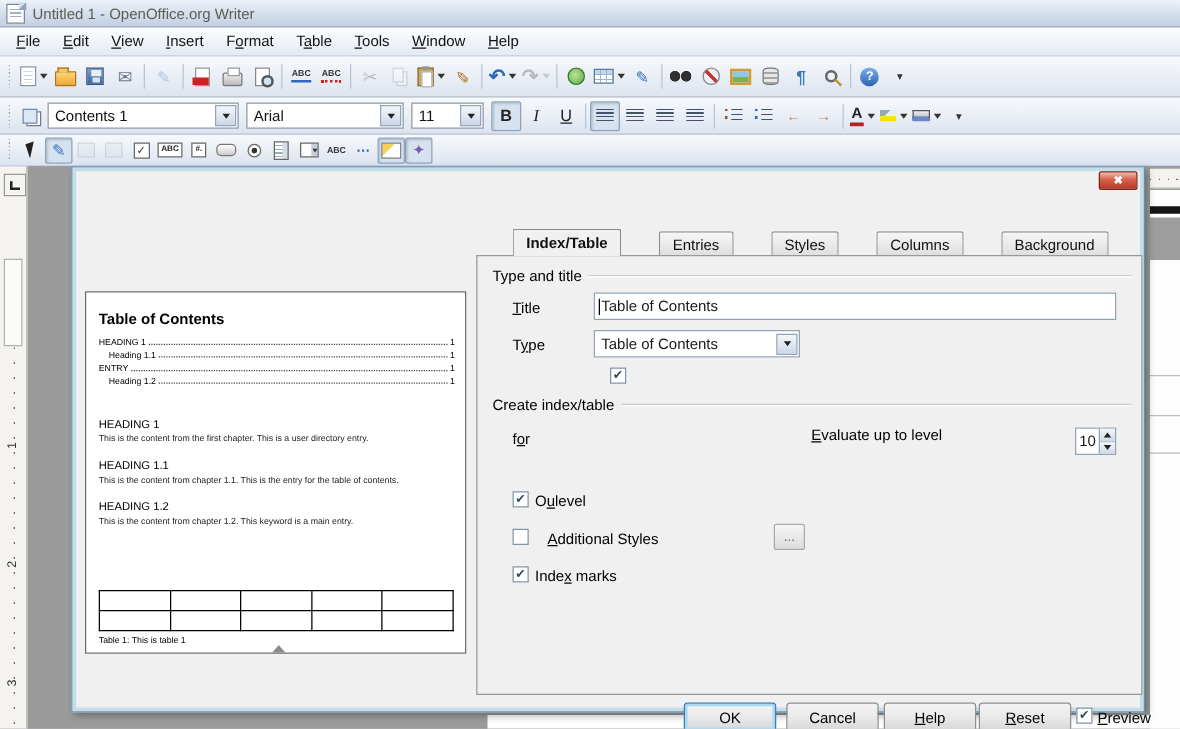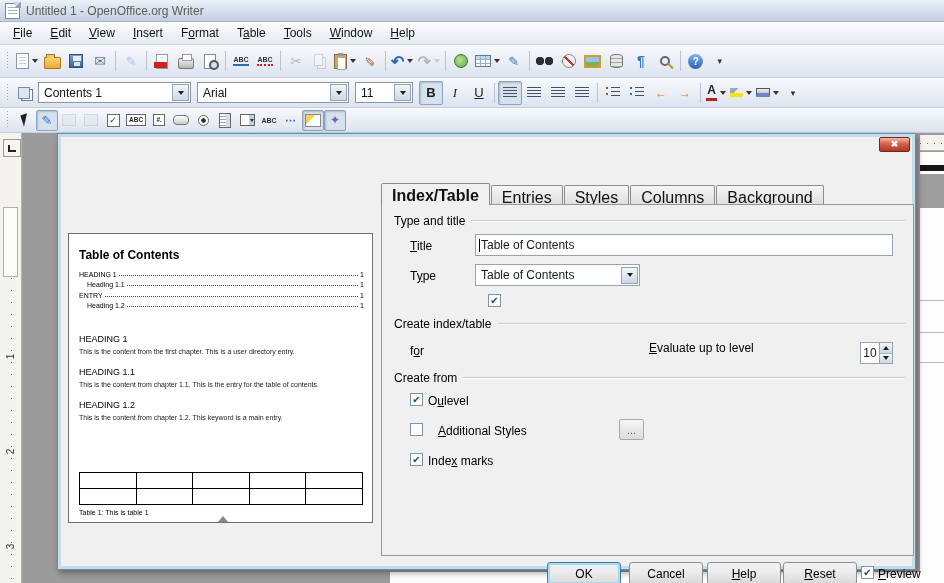--- a/index.html
+++ b/index.html
@@ -201,23 +201,23 @@
   .pv-h { font-size:9px; color:#000; margin-top:11px; }
   .pv-p { font-size:7px; color:#222; margin-top:3px; line-height:1.3; }
   .pv-table { position:absolute; left:10px; top:238px; width:284px; border-collapse:collapse; }
   .pv-table td { border:1px solid #000; height:16px; padding:0; }
   .pv-caption { position:absolute; left:10px; top:275px; font-size:7px; color:#000; }
   .pv-handle { position:absolute; left:148px; bottom:-1px; width:0; height:0;
     border-left:6px solid transparent; border-right:6px solid transparent; border-bottom:7px solid #8a8a8a; }
 
   
   .tabs { position:absolute; left:320px; top:26px; height:22px; display:flex; align-items:flex-end; }
-  .tab { height:20px; padding:3px 10px 0 10px; margin-right:1px; font-size:16px; color:#111;
+  .tab { height:20px; padding:3px 10px 0 10px; margin-right:1px; font-size:12px; color:#111;
     background:linear-gradient(#f6f6f6,#dedede); border:1px solid #8c8c8c; border-bottom:none;
-    border-radius:2px 2px 0 0; }
+    border-radius:2px 2px 0 0;margin-left:29px; }
   .tab.active { height:22px; background:#f0f0f0; font-weight:bold; position:relative; z-index:2; }
   .tab-panel { position:absolute; left:320px; top:47px; width:533px; height:352px;
     border:1px solid #919b9c; background:#f0f0f0; z-index:1; }
 
   
   .legend-row { position:absolute; left:12px; right:8px; display:flex; align-items:center; font-size:12px; color:#000; }
   .legend-row .line { flex:1; margin-left:6px; height:2px; border-top:1px solid #c6ccd2; border-bottom:1px solid #fff; }
   .flabel { position:absolute; font-size:12px; color:#000; }
   .tinput { position:absolute; height:22px; background:#fff; border:1px solid #93a4b8; display:flex; align-items:center; padding-left:3px; font-size:12px; }
   .caret { width:1px; height:13px; background:#000; margin-right:1px; }
@@ -362,21 +362,21 @@
 
 <div class="toolbar tb2">
   <span class="grip"></span>
   <span class="tbtn">
       <span class="i-styles"></span>
     </span>
   <span class="combo" style="width:153px">
     <span class="val">Contents 1</span>
     <span class="arrowbtn"></span>
   </span>
-  <span class="combo" style="width:152px">
+  <span class="combo" style="width:126px">
     <span class="val">Arial</span>
     <span class="arrowbtn"></span>
   </span>
   <span class="combo" style="width:58px">
     <span class="val">11</span>
     <span class="arrowbtn"></span>
   </span>
   <span class="tbtn pressed">
       <span class="fmt-letter b">B</span>
     </span>
@@ -598,24 +598,20 @@
       <span class="flabel" style="left:28px; top:139px"><span>f</span><u>o</u><span>r</span></span>
       <span class="flabel" style="left:267px; top:136px"><span></span><u>E</u><span>valuate up to level</span></span>
       <div class="spinner" style="left:478px; top:137px">
         <span class="num">10</span>
         <span class="spin-btns">
             <span class="spin-up"></span>
             <span class="spin-dn"></span>
           </span>
       </div>
 
-      <div class="legend-row" style="top:166px">
-        <span>Create from</span>
-        <span class="line"></span>
-      </div>
 
       <span class="cb" style="left:28px; top:188px">✔</span>
       <span class="flabel" style="left:46px; top:189px"><span>O</span><u>u</u><span>level</span></span>
 
       <span class="cb" style="left:28px; top:218px"></span>
       <span class="flabel" style="left:56px; top:219px"><span></span><u>A</u><span>dditional Styles</span></span>
       <span class="browse-btn" style="left:237px; top:214px">...</span>
 
       <span class="cb" style="left:28px; top:248px">✔</span>
       <span class="flabel" style="left:46px; top:249px"><span>Inde</span><u>x</u><span> marks</span></span>

